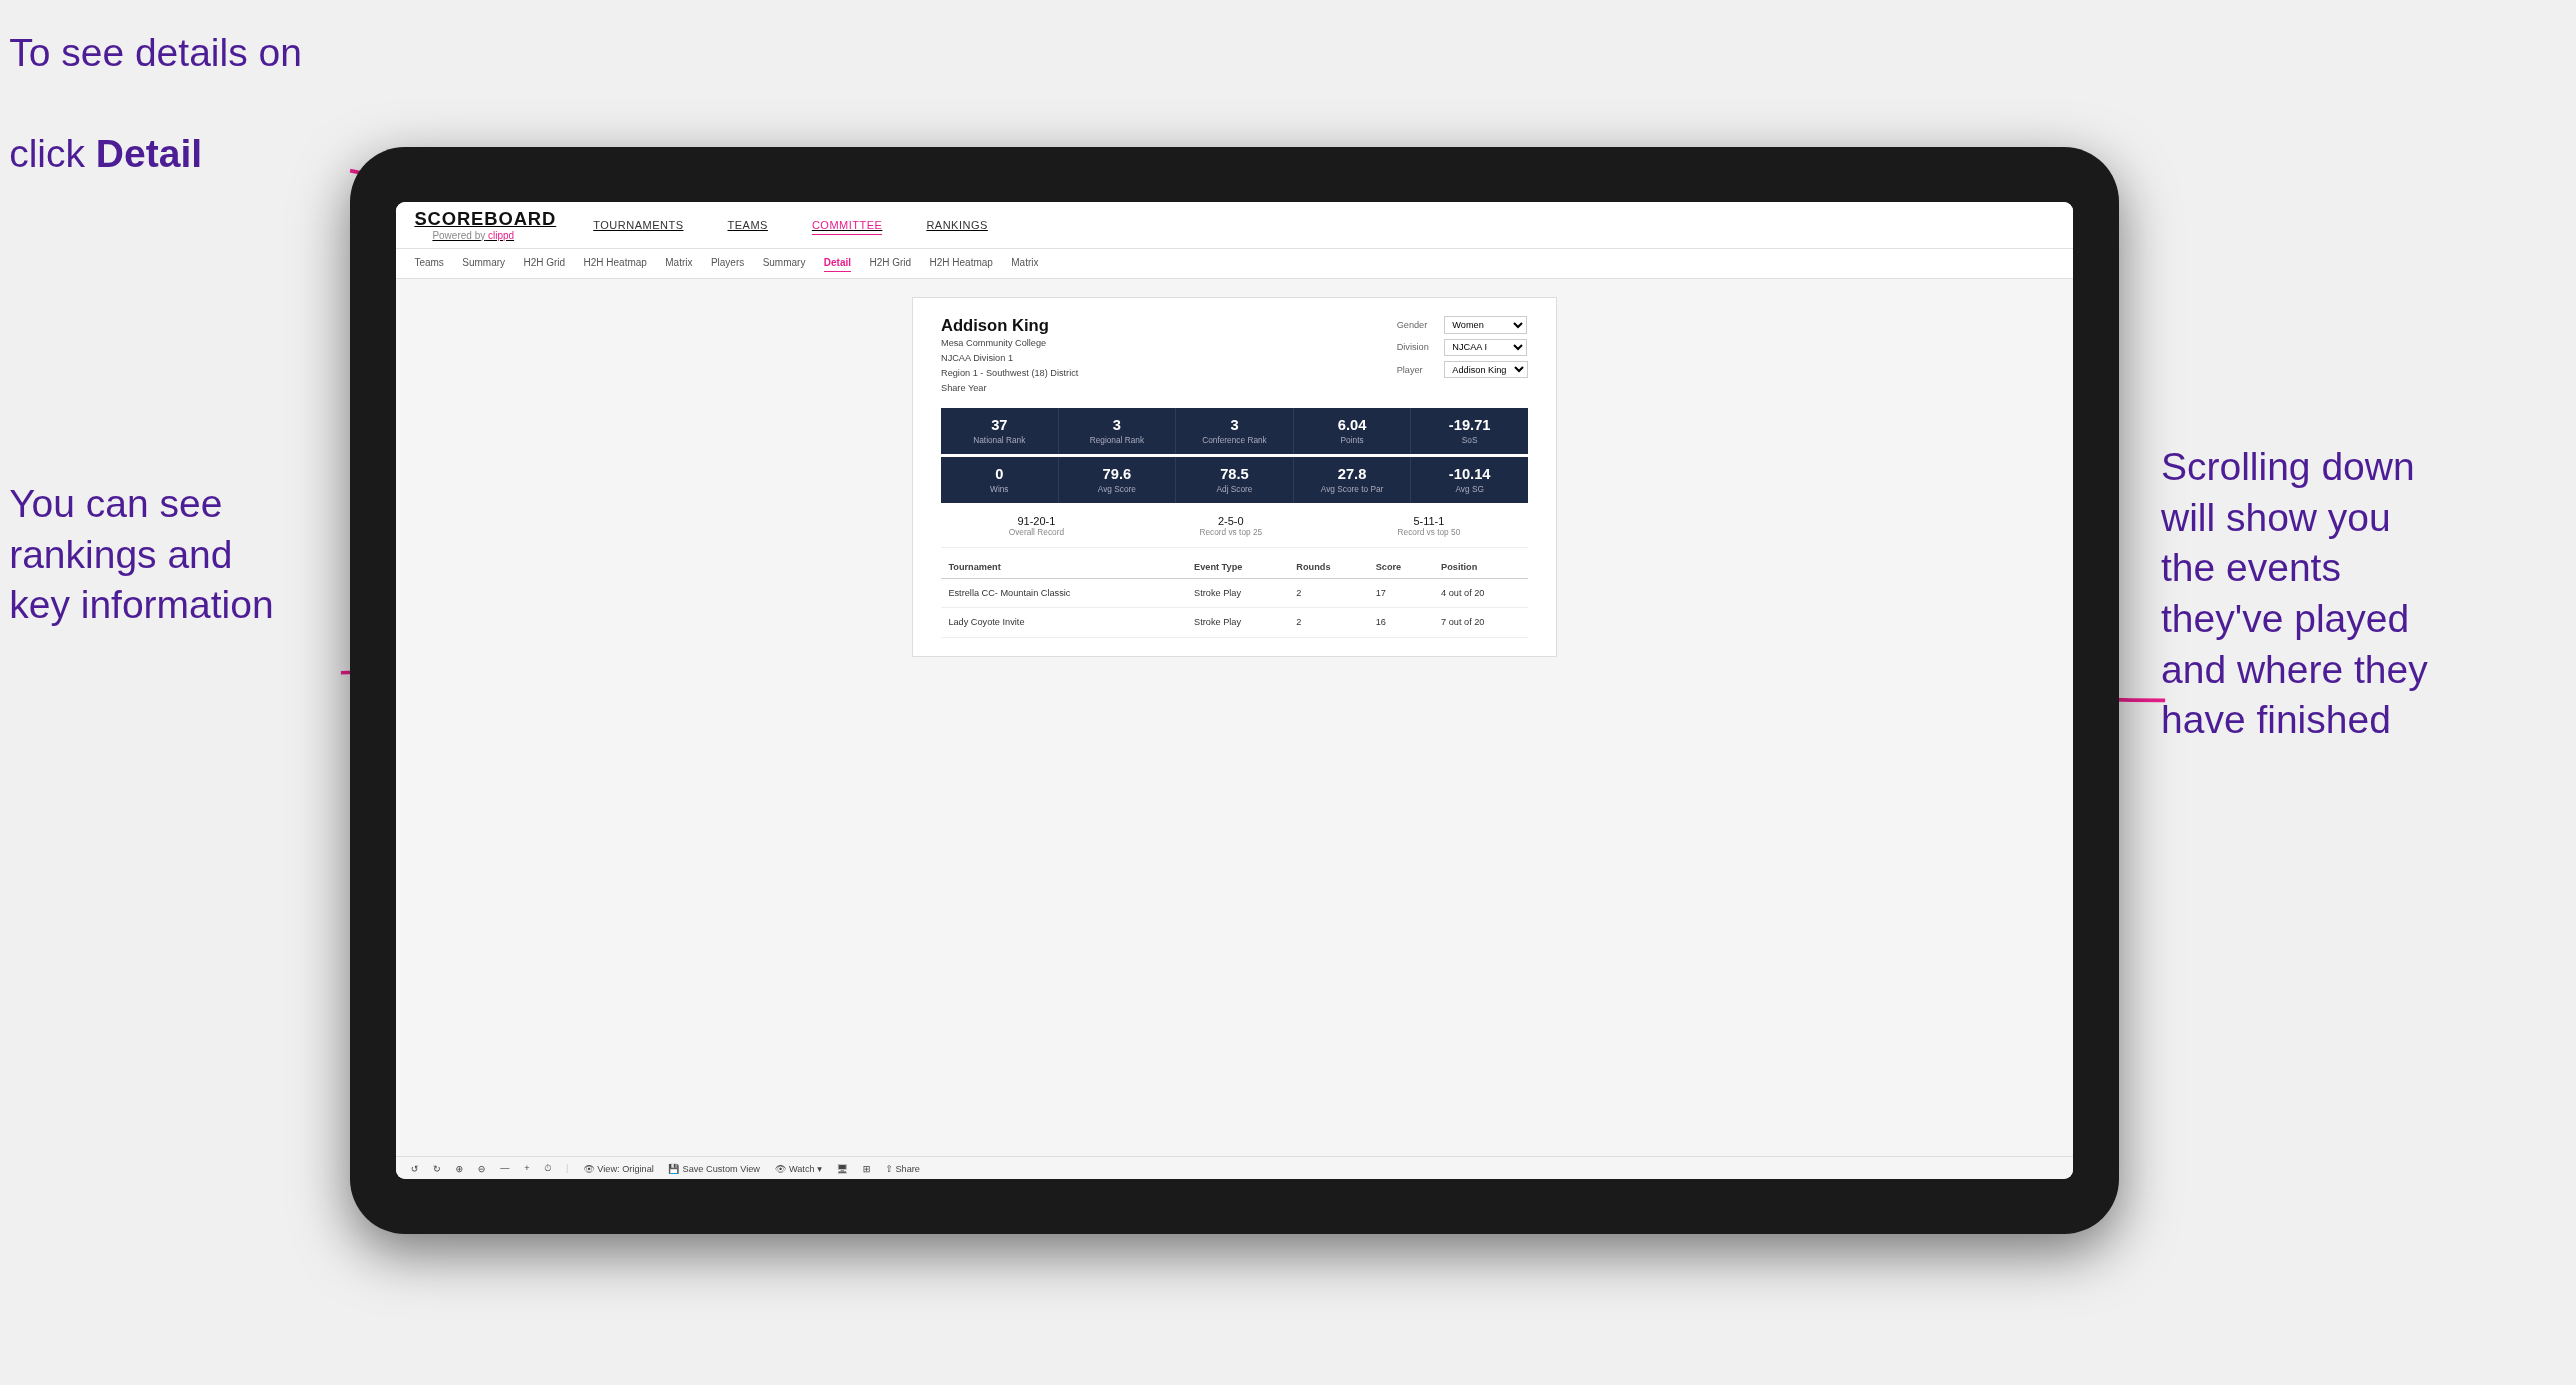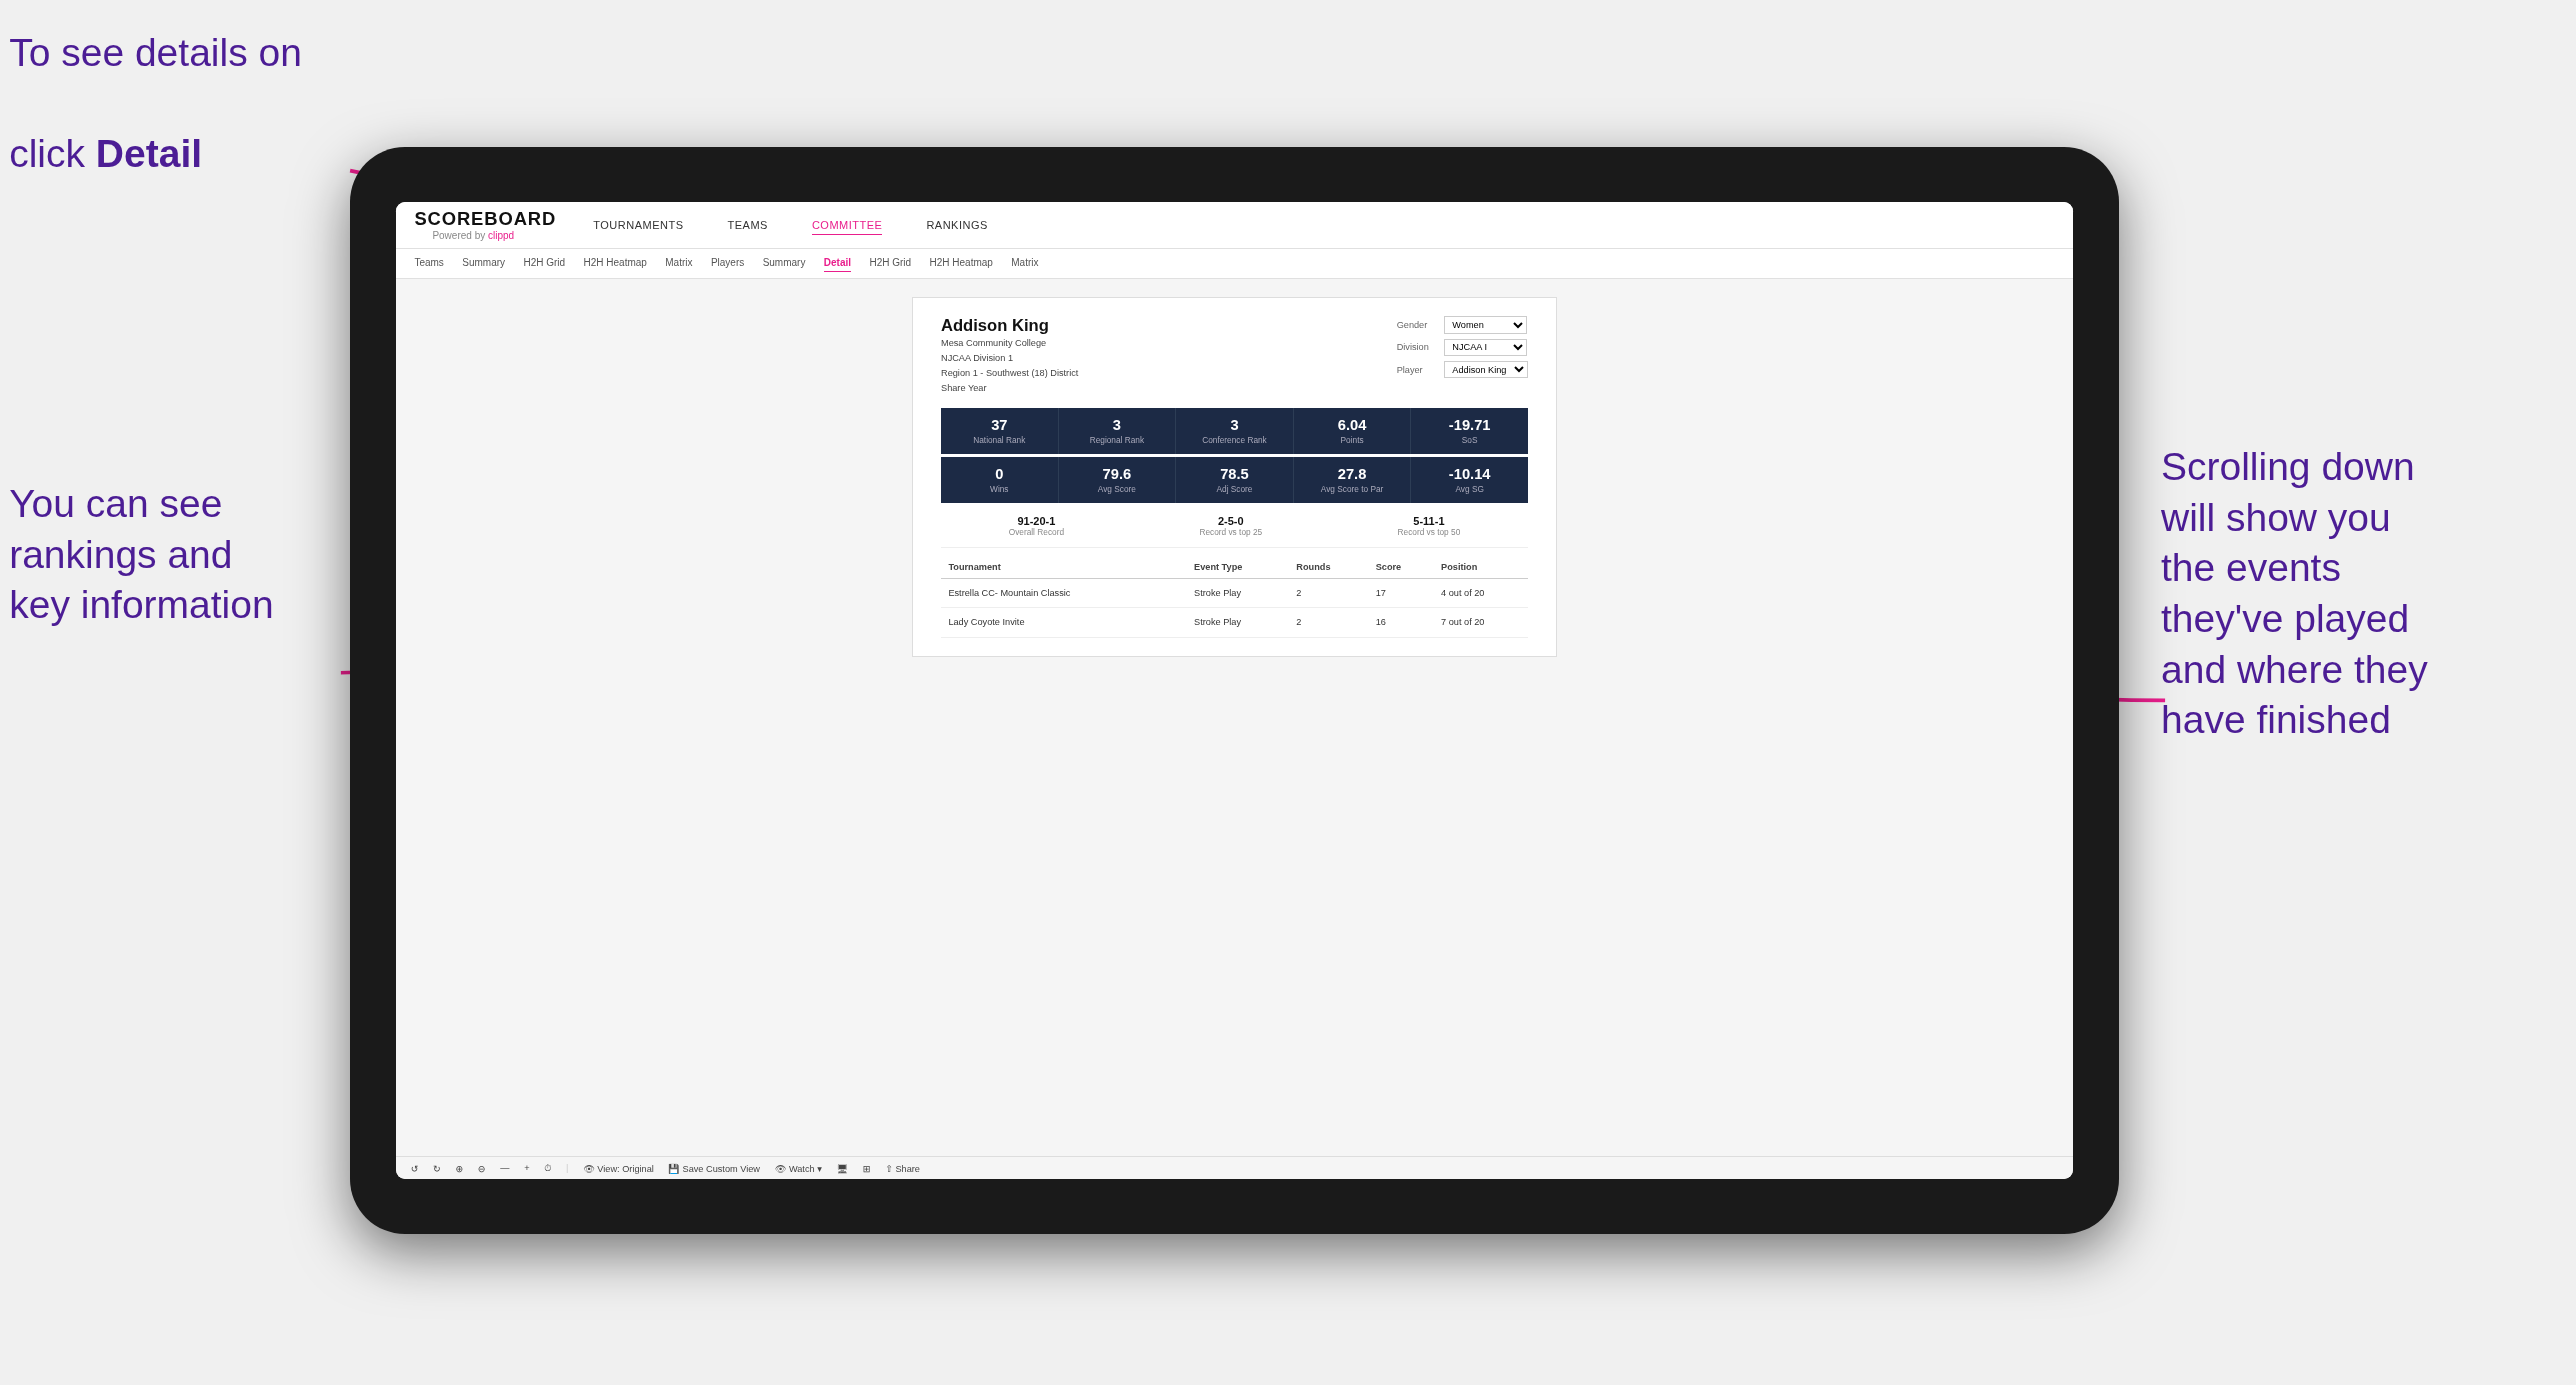--- a/index.html
+++ b/index.html
@@ -63,20 +63,21 @@
     }
 
     
     .app-header {
       background: #fff;
       border-bottom: 0.9px solid #e0e0e0;
       padding: 7.4px 18.4px;
       display: flex;
       align-items: center;
       gap: 37px;
+      text-decoration: underline;
     }
 
     .logo-area {
       display: flex;
       flex-direction: column;
       line-height: 1.1;
     }
     .logo-scoreboard {
       font-size: 18.4px;
       font-weight: 900;
@@ -216,21 +217,21 @@
       justify-content: space-around;
       padding: 9.2px 0;
       border-bottom: 0.9px solid #eee;
       margin-bottom: 9.2px;
     }
     .record-item {
       text-align: center;
     }
     .record-value {
       font-size: 11px;
-      font-weight: 700;
+      font-weight: 400;
       color: #111;
     }
     .record-label {
       font-size: 8.3px;
       color: #888;
     }
 
     
     .events-table {
       width: 100%;

